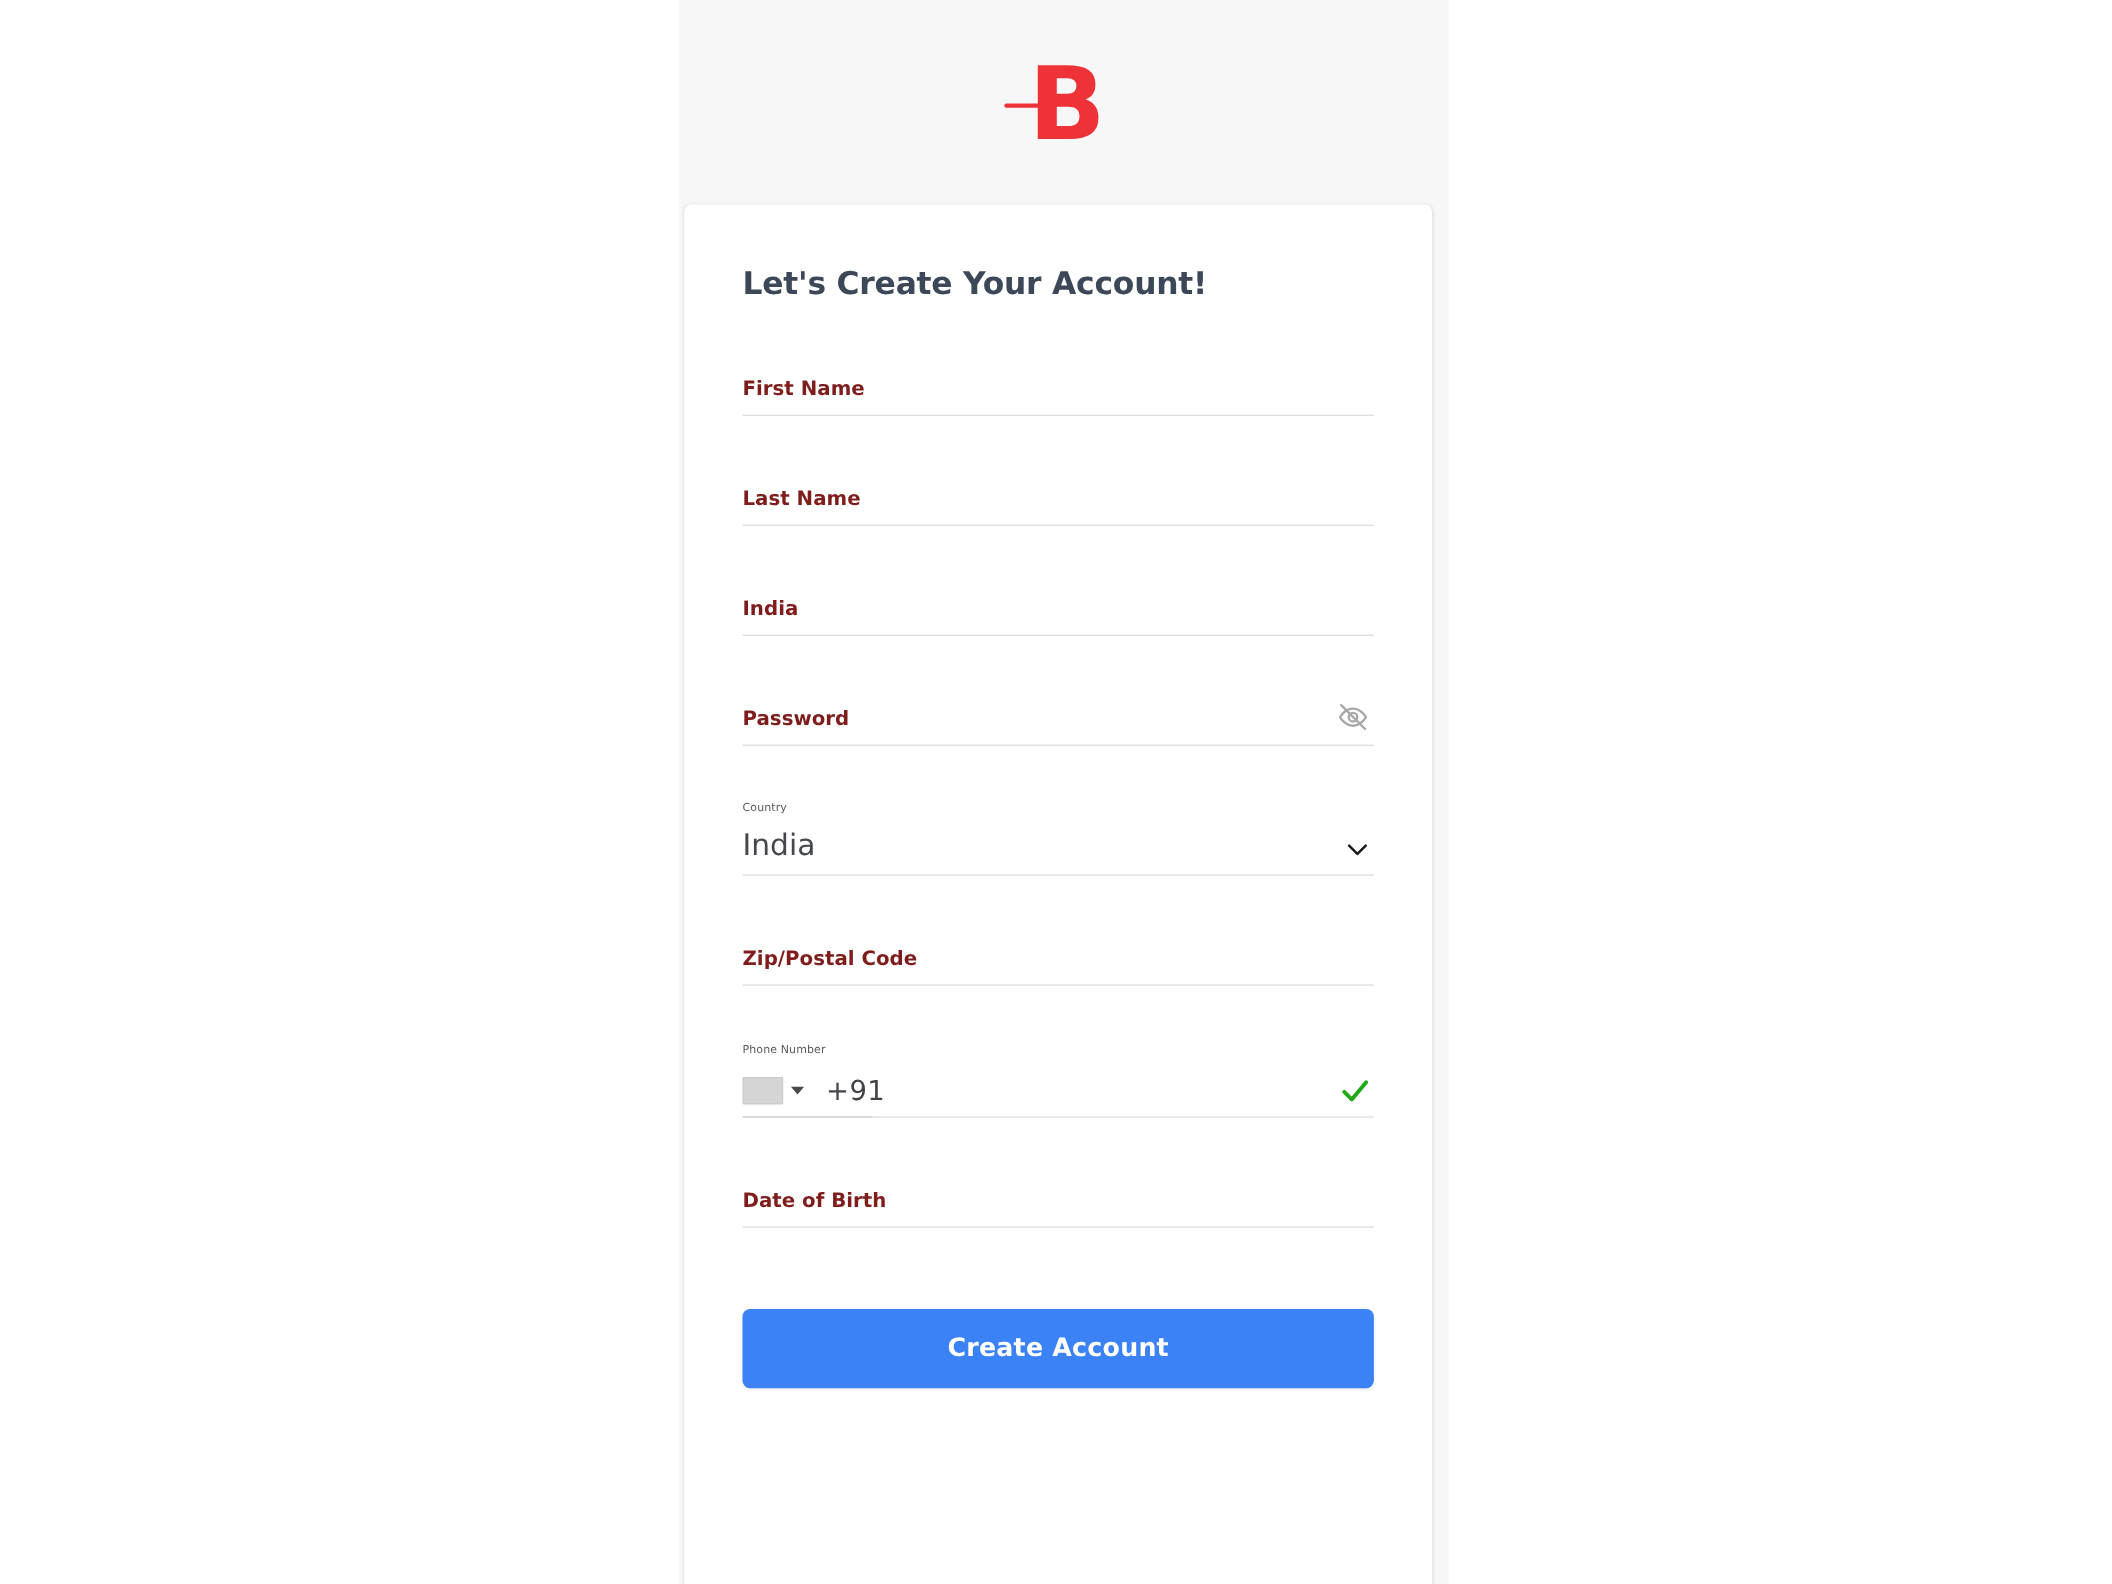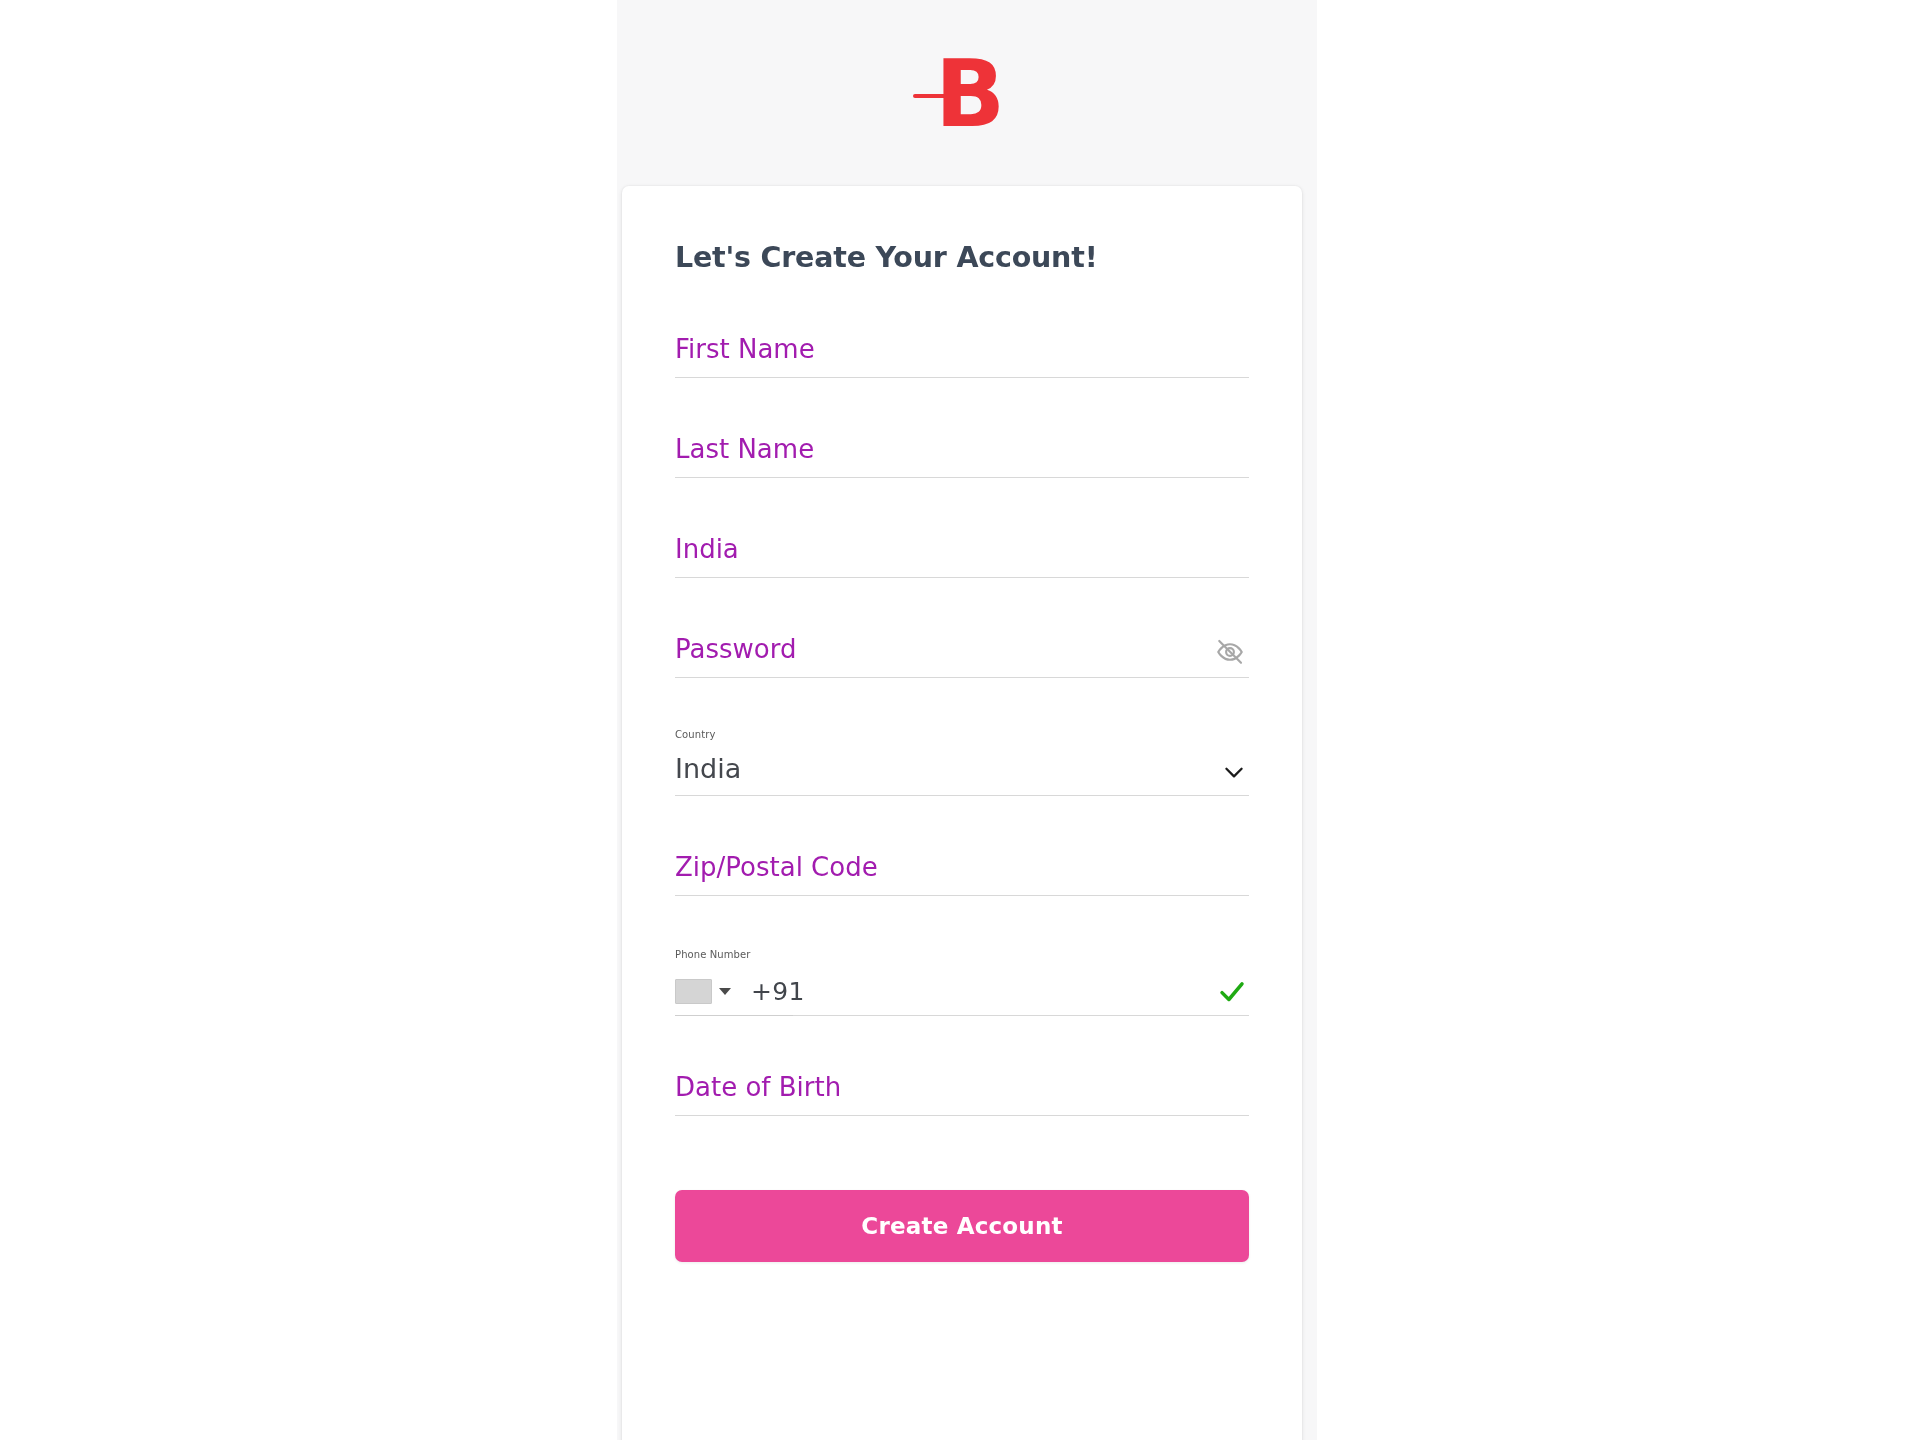--- a/index.html
+++ b/index.html
@@ -107,23 +107,23 @@
     left: 0;
     right: 0;
     bottom: 0;
     height: 1px;
     background: #d8d8d8;
   }
   .placeholder-text {
     position: absolute;
     left: 0;
     bottom: 14px;
-    font-size: 26px;
-    color: #a21caf;
-    font-weight: 400;
+    font-size: 18px;
+    color: #7f1d1d;
+    font-weight: 700;
     white-space: nowrap;
   }
   .small-label {
     position: absolute;
     left: 0;
     top: -5px;
     font-size: 10px;
     color: #5a5a5a;
     letter-spacing: 0.1px;
   }
@@ -209,21 +209,21 @@
     height: 1px;
     background: #cfcfcf;
   }
 
   
   #submit-wrap { margin-top: 74px; }
   #create-account-button {
     display: block;
     width: 100%;
     height: 72px;
-    background: #ec4899;
+    background: #3b82f6;
     color: #ffffff;
     border: none;
     border-radius: 7px;
     font-family: "DejaVu Sans", "Liberation Sans", sans-serif;
     font-size: 23px;
     font-weight: 700;
     letter-spacing: 0.2px;
     cursor: default;
     box-shadow: 0 1px 3px rgba(0,0,0,0.08);
   }

